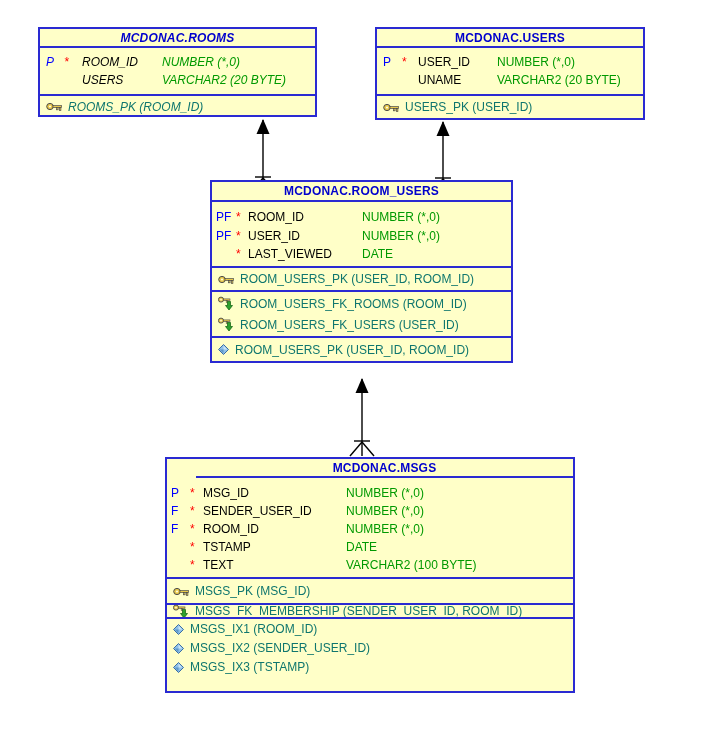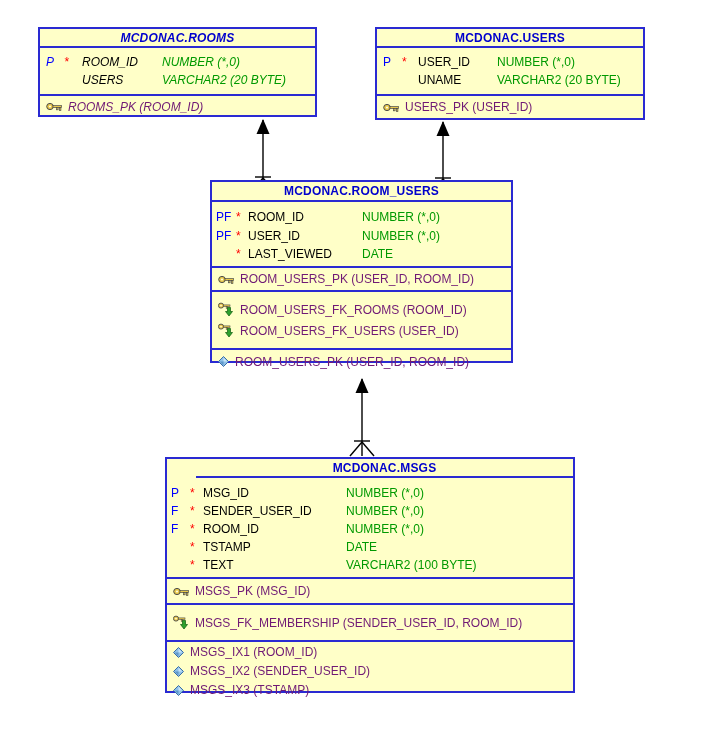--- a/index.html
+++ b/index.html
@@ -19,21 +19,21 @@
     flex:0 0 auto;
   }
   .sec{box-sizing:border-box;flex:0 0 auto;}
   .sec + .sec{border-top:2px solid #2a2ad2;}
   .cols{padding:5px 4px 0 4px;}
   .crow{display:grid;font-size:12px;line-height:18px;white-space:nowrap;}
   .flag{color:#0000ff;}
   .req{color:#ff0000;}
   .cname{color:#000000;}
   .ctype{color:#009900;}
-  .krow{display:flex;align-items:center;gap:6px;padding:0 4px 0 6px;font-size:12px;color:#701a75;white-space:nowrap;}
+  .krow{display:flex;align-items:center;gap:6px;padding:0 4px 0 6px;font-size:12px;color:#0f766e;white-space:nowrap;}
   .kwrap{display:flex;flex-direction:column;justify-content:center;}
   svg.ic{flex:0 0 auto;display:block;}
   .overlay{position:absolute;left:0;top:0;z-index:1;}
 </style>
 </head>
 <body>
 
 <div class="canvas">
 
   <svg class="overlay" width="708" height="754">
@@ -150,21 +150,21 @@
         <svg class="ic" width="16" height="11" viewBox="0 0 16 11">
           <ellipse cx="4" cy="5.5" rx="3.3" ry="3.1" fill="#e8c84a" stroke="#4a4a4a" stroke-width="1"></ellipse>
           <circle cx="4" cy="5.5" r="1.1" fill="#fffbe0"></circle>
           <rect x="7" y="4.6" width="8.4" height="1.9" fill="#e8c84a" stroke="#4a4a4a" stroke-width="0.7"></rect>
           <rect x="10.6" y="6.4" width="1.5" height="2.4" fill="#e8c84a" stroke="#4a4a4a" stroke-width="0.7"></rect>
           <rect x="13.4" y="6.4" width="1.5" height="3.2" fill="#e8c84a" stroke="#4a4a4a" stroke-width="0.7"></rect>
         </svg>
         <span>ROOM_USERS_PK (USER_ID, ROOM_ID)</span>
       </div>
     </div>
-    <div class="sec kwrap" style="height:58px;">
+    <div class="sec kwrap" style="height:46px;">
       <div class="krow" style="height:21px;">
         <svg class="ic" width="16" height="15" viewBox="0 0 16 15">
           <ellipse cx="3" cy="3.6" rx="2.6" ry="2.5" fill="#e8c84a" stroke="#4a4a4a" stroke-width="0.9"></ellipse>
           <circle cx="3" cy="3.6" r="0.9" fill="#fffbe0"></circle>
           <rect x="5.4" y="2.9" width="6.6" height="1.6" fill="#e8c84a" stroke="#4a4a4a" stroke-width="0.6"></rect>
           <rect x="8.2" y="4.3" width="1.2" height="2" fill="#e8c84a" stroke="#4a4a4a" stroke-width="0.6"></rect>
           <path d="M12.5 5.5 L12.5 9.5 L14.5 9.5 L11 14 L7.5 9.5 L9.5 9.5 L9.5 5.5 Z" fill="#2da12d" stroke="#0c5c0c" stroke-width="0.7"></path>
         </svg>
         <span>ROOM_USERS_FK_ROOMS (ROOM_ID)</span>
       </div>
@@ -230,21 +230,21 @@
         <svg class="ic" width="16" height="11" viewBox="0 0 16 11">
           <ellipse cx="4" cy="5.5" rx="3.3" ry="3.1" fill="#e8c84a" stroke="#4a4a4a" stroke-width="1"></ellipse>
           <circle cx="4" cy="5.5" r="1.1" fill="#fffbe0"></circle>
           <rect x="7" y="4.6" width="8.4" height="1.9" fill="#e8c84a" stroke="#4a4a4a" stroke-width="0.7"></rect>
           <rect x="10.6" y="6.4" width="1.5" height="2.4" fill="#e8c84a" stroke="#4a4a4a" stroke-width="0.7"></rect>
           <rect x="13.4" y="6.4" width="1.5" height="3.2" fill="#e8c84a" stroke="#4a4a4a" stroke-width="0.7"></rect>
         </svg>
         <span>MSGS_PK (MSG_ID)</span>
       </div>
     </div>
-    <div class="sec kwrap" style="height:37px;">
+    <div class="sec kwrap" style="height:14px;">
       <div class="krow">
         <svg class="ic" width="16" height="15" viewBox="0 0 16 15">
           <ellipse cx="3" cy="3.6" rx="2.6" ry="2.5" fill="#e8c84a" stroke="#4a4a4a" stroke-width="0.9"></ellipse>
           <circle cx="3" cy="3.6" r="0.9" fill="#fffbe0"></circle>
           <rect x="5.4" y="2.9" width="6.6" height="1.6" fill="#e8c84a" stroke="#4a4a4a" stroke-width="0.6"></rect>
           <rect x="8.2" y="4.3" width="1.2" height="2" fill="#e8c84a" stroke="#4a4a4a" stroke-width="0.6"></rect>
           <path d="M12.5 5.5 L12.5 9.5 L14.5 9.5 L11 14 L7.5 9.5 L9.5 9.5 L9.5 5.5 Z" fill="#2da12d" stroke="#0c5c0c" stroke-width="0.7"></path>
         </svg>
         <span>MSGS_FK_MEMBERSHIP (SENDER_USER_ID, ROOM_ID)</span>
       </div>

